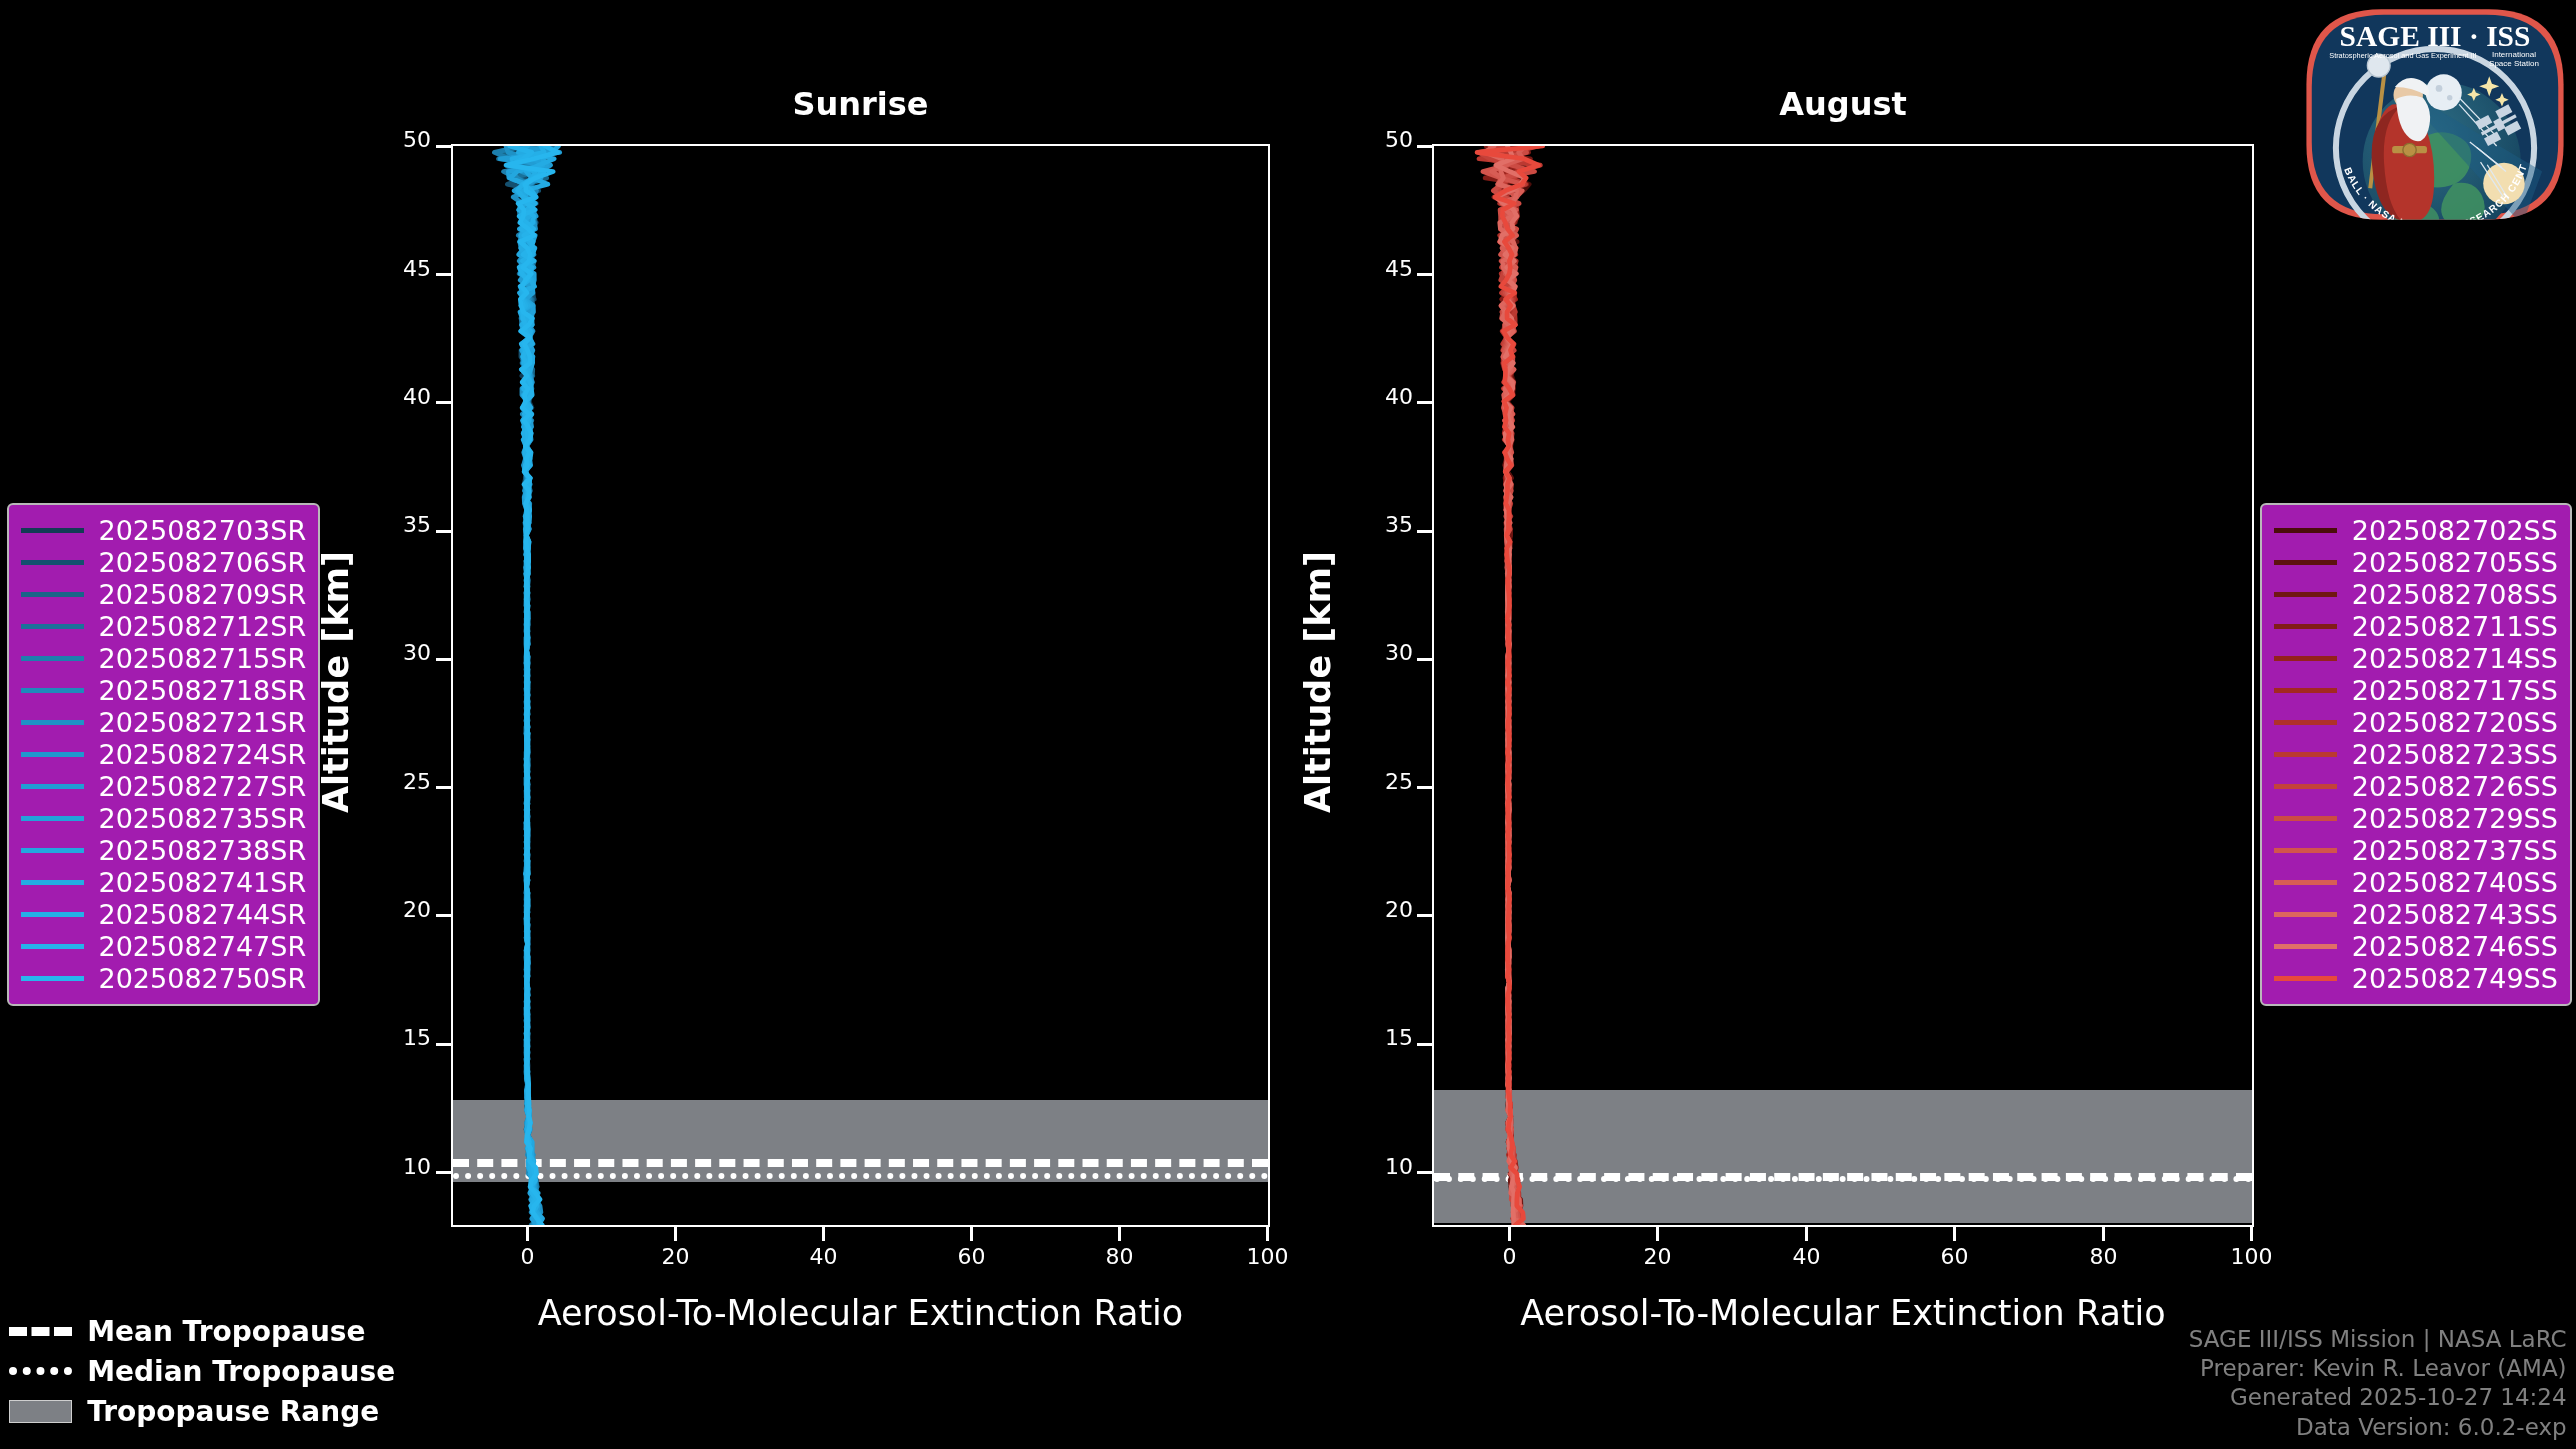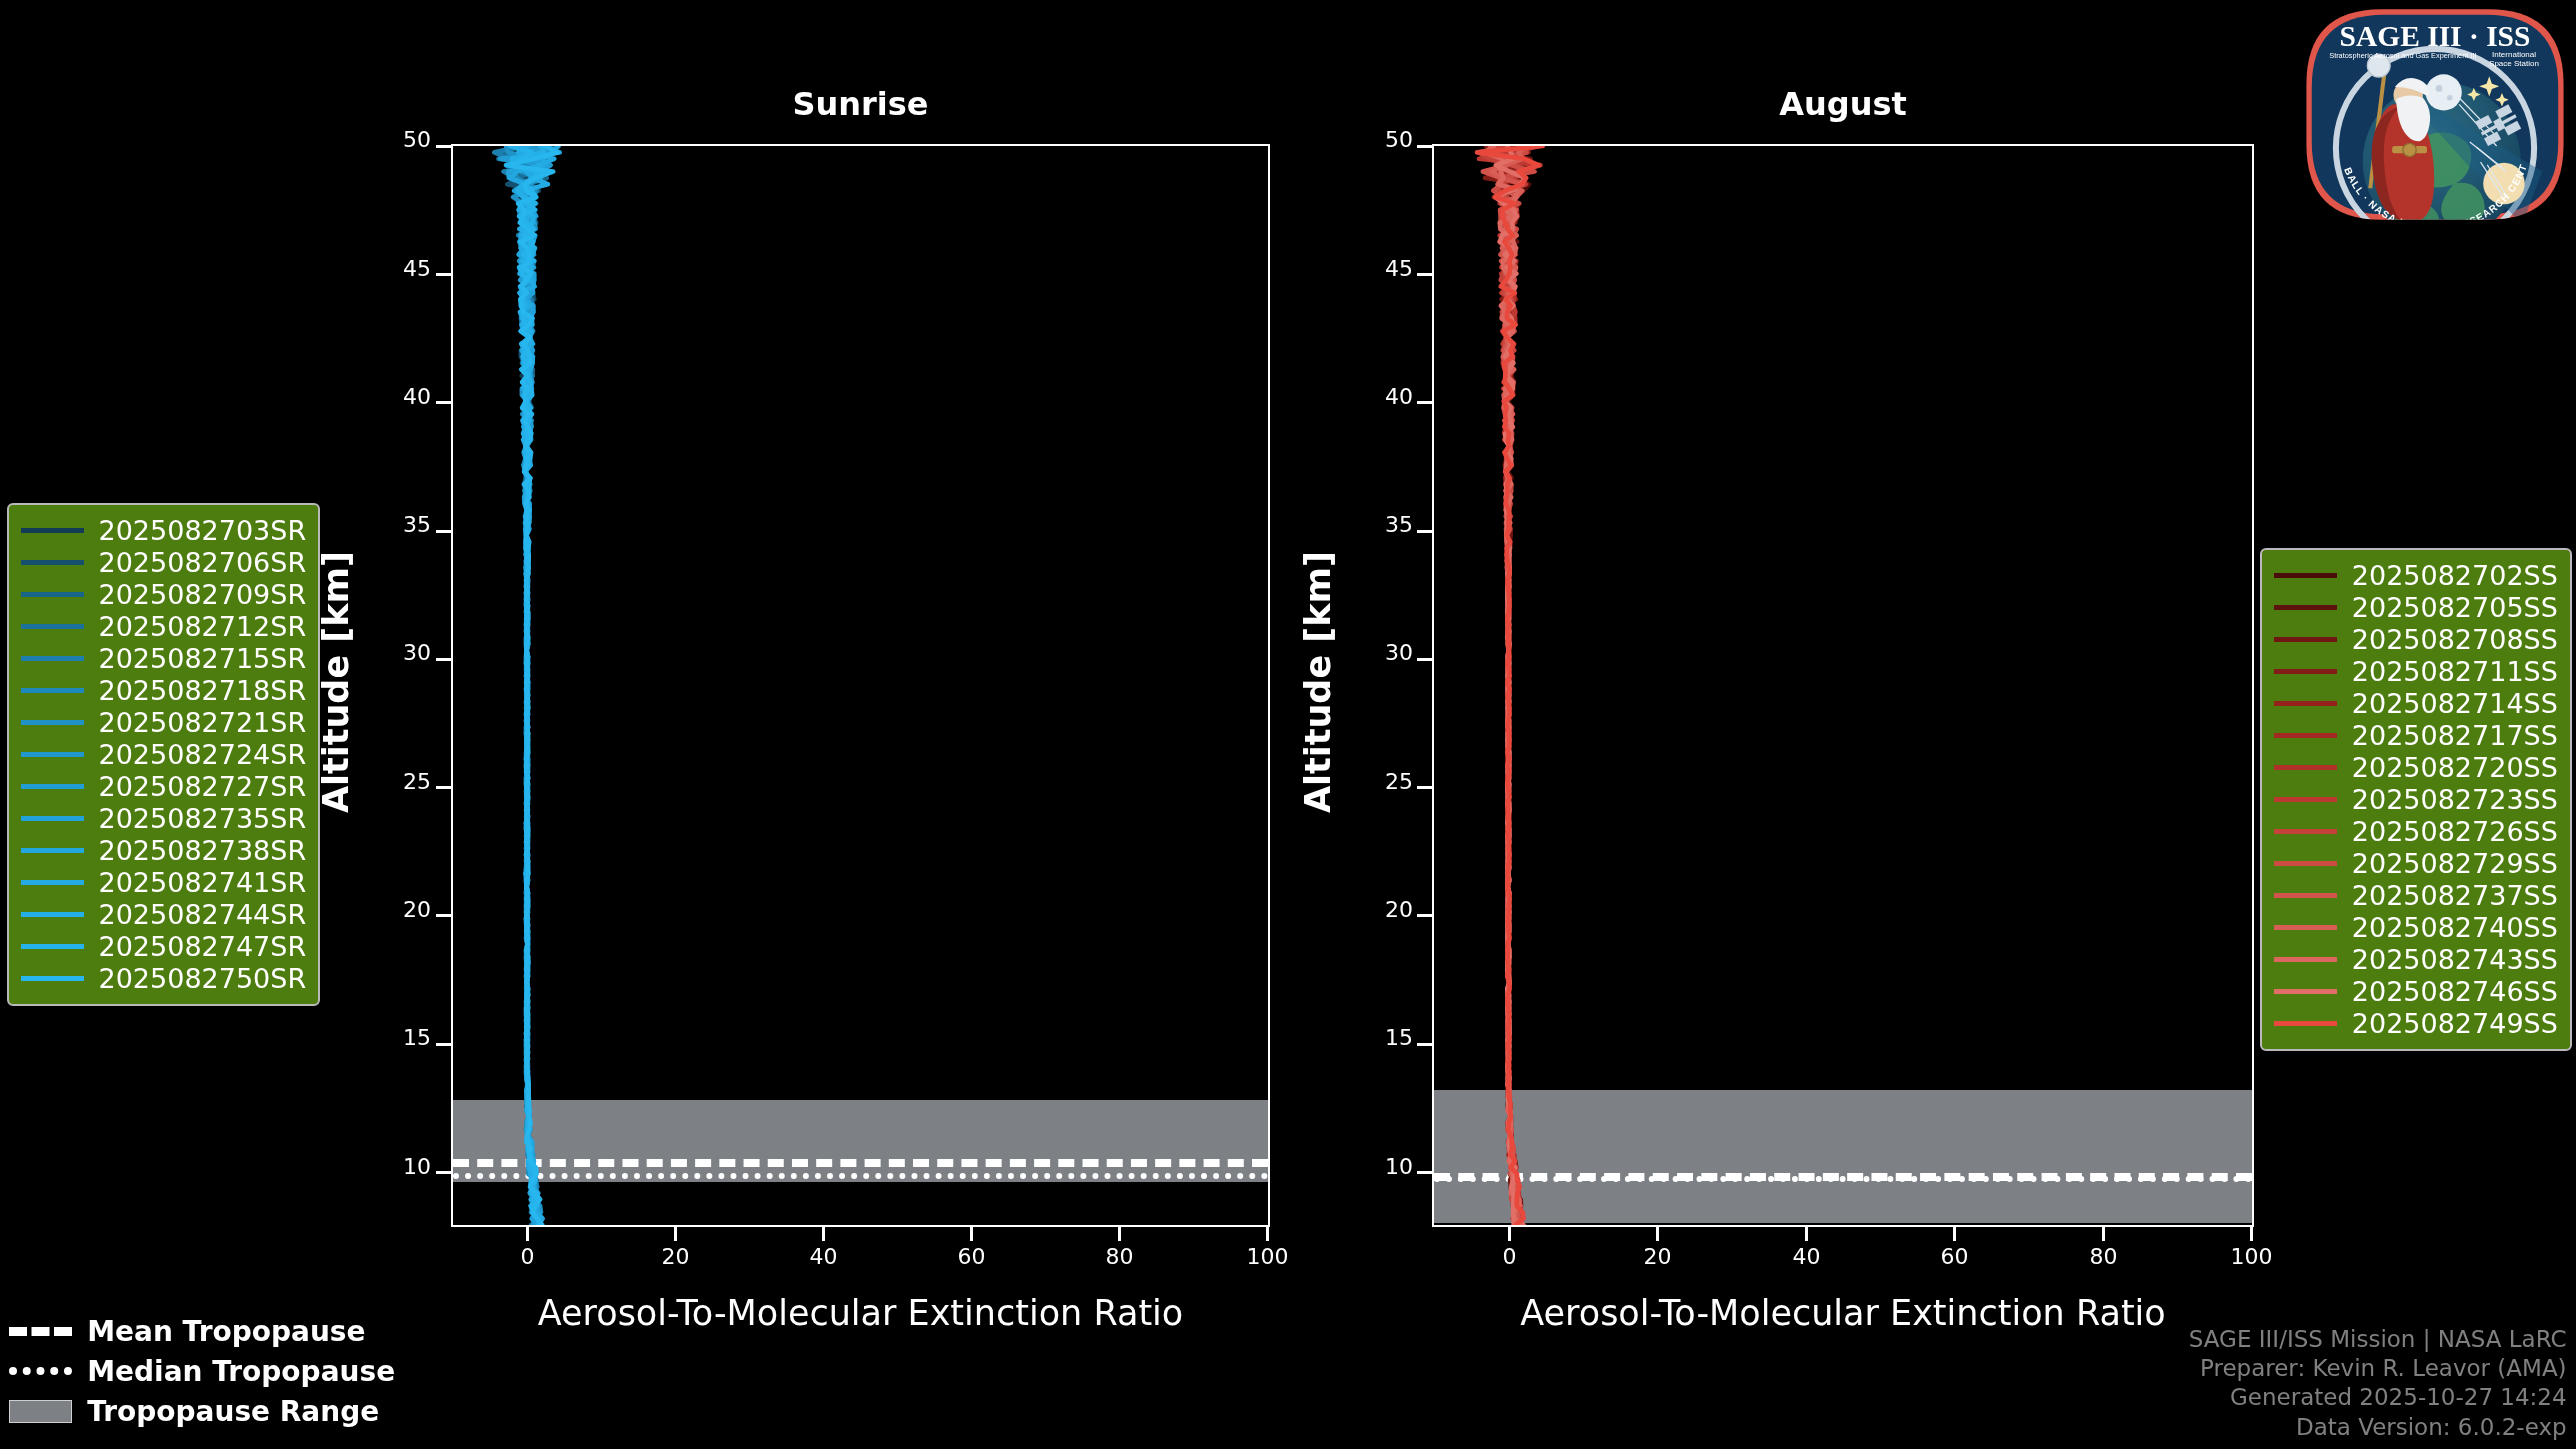--- a/index.html
+++ b/index.html
@@ -58,21 +58,21 @@
     text-align:center; white-space:nowrap;
   }
   .axtitle-y {
     position:absolute; color:#fff; font-weight:bold; font-size:35px;
     transform-origin:50% 50%; transform:rotate(-90deg);
     white-space:nowrap; text-align:center;
   }
 
   .legend {
     position:absolute; border:2px solid #b9b9b9; border-radius:6px;
-    background:#4d7c0f; padding:9.4px 12px;
+    background:#a21caf; padding:9.4px 12px;
   }
   #legend-left  { left:6.7px;  top:503px; }
   #legend-right { left:2266px; top:503px; }
   .leg-row { display:flex; align-items:center; height:32px; }
   .leg-swatch { width:63px; height:5.4px; flex:0 0 63px; }
   .leg-label {
     color:#fff; font-size:27px; margin-left:14.8px; white-space:nowrap;
     font-family:"DejaVu Sans", sans-serif;
   }
   #legend-right .leg-row { flex-direction:row; }
@@ -275,21 +275,21 @@
       </div>
       <div class="leg-row">
         <span class="leg-swatch" style="background: rgb(38, 178, 234);"></span>
         <span class="leg-label">2025082747SR</span>
       </div>
       <div class="leg-row">
         <span class="leg-swatch" style="background: rgb(39, 182, 238);"></span>
         <span class="leg-label">2025082750SR</span>
       </div>
     </div>
-<div class="legend" id="legend-right" style="left: 2260px; margin-top: 45px;">
+<div class="legend" id="legend-right" style="left: 2260px;">
       <div class="leg-row">
         <span class="leg-swatch" style="background: rgb(74, 13, 10);"></span>
         <span class="leg-label">2025082702SS</span>
       </div>
       <div class="leg-row">
         <span class="leg-swatch" style="background: rgb(93, 18, 14);"></span>
         <span class="leg-label">2025082705SS</span>
       </div>
       <div class="leg-row">
         <span class="leg-swatch" style="background: rgb(112, 23, 19);"></span>

